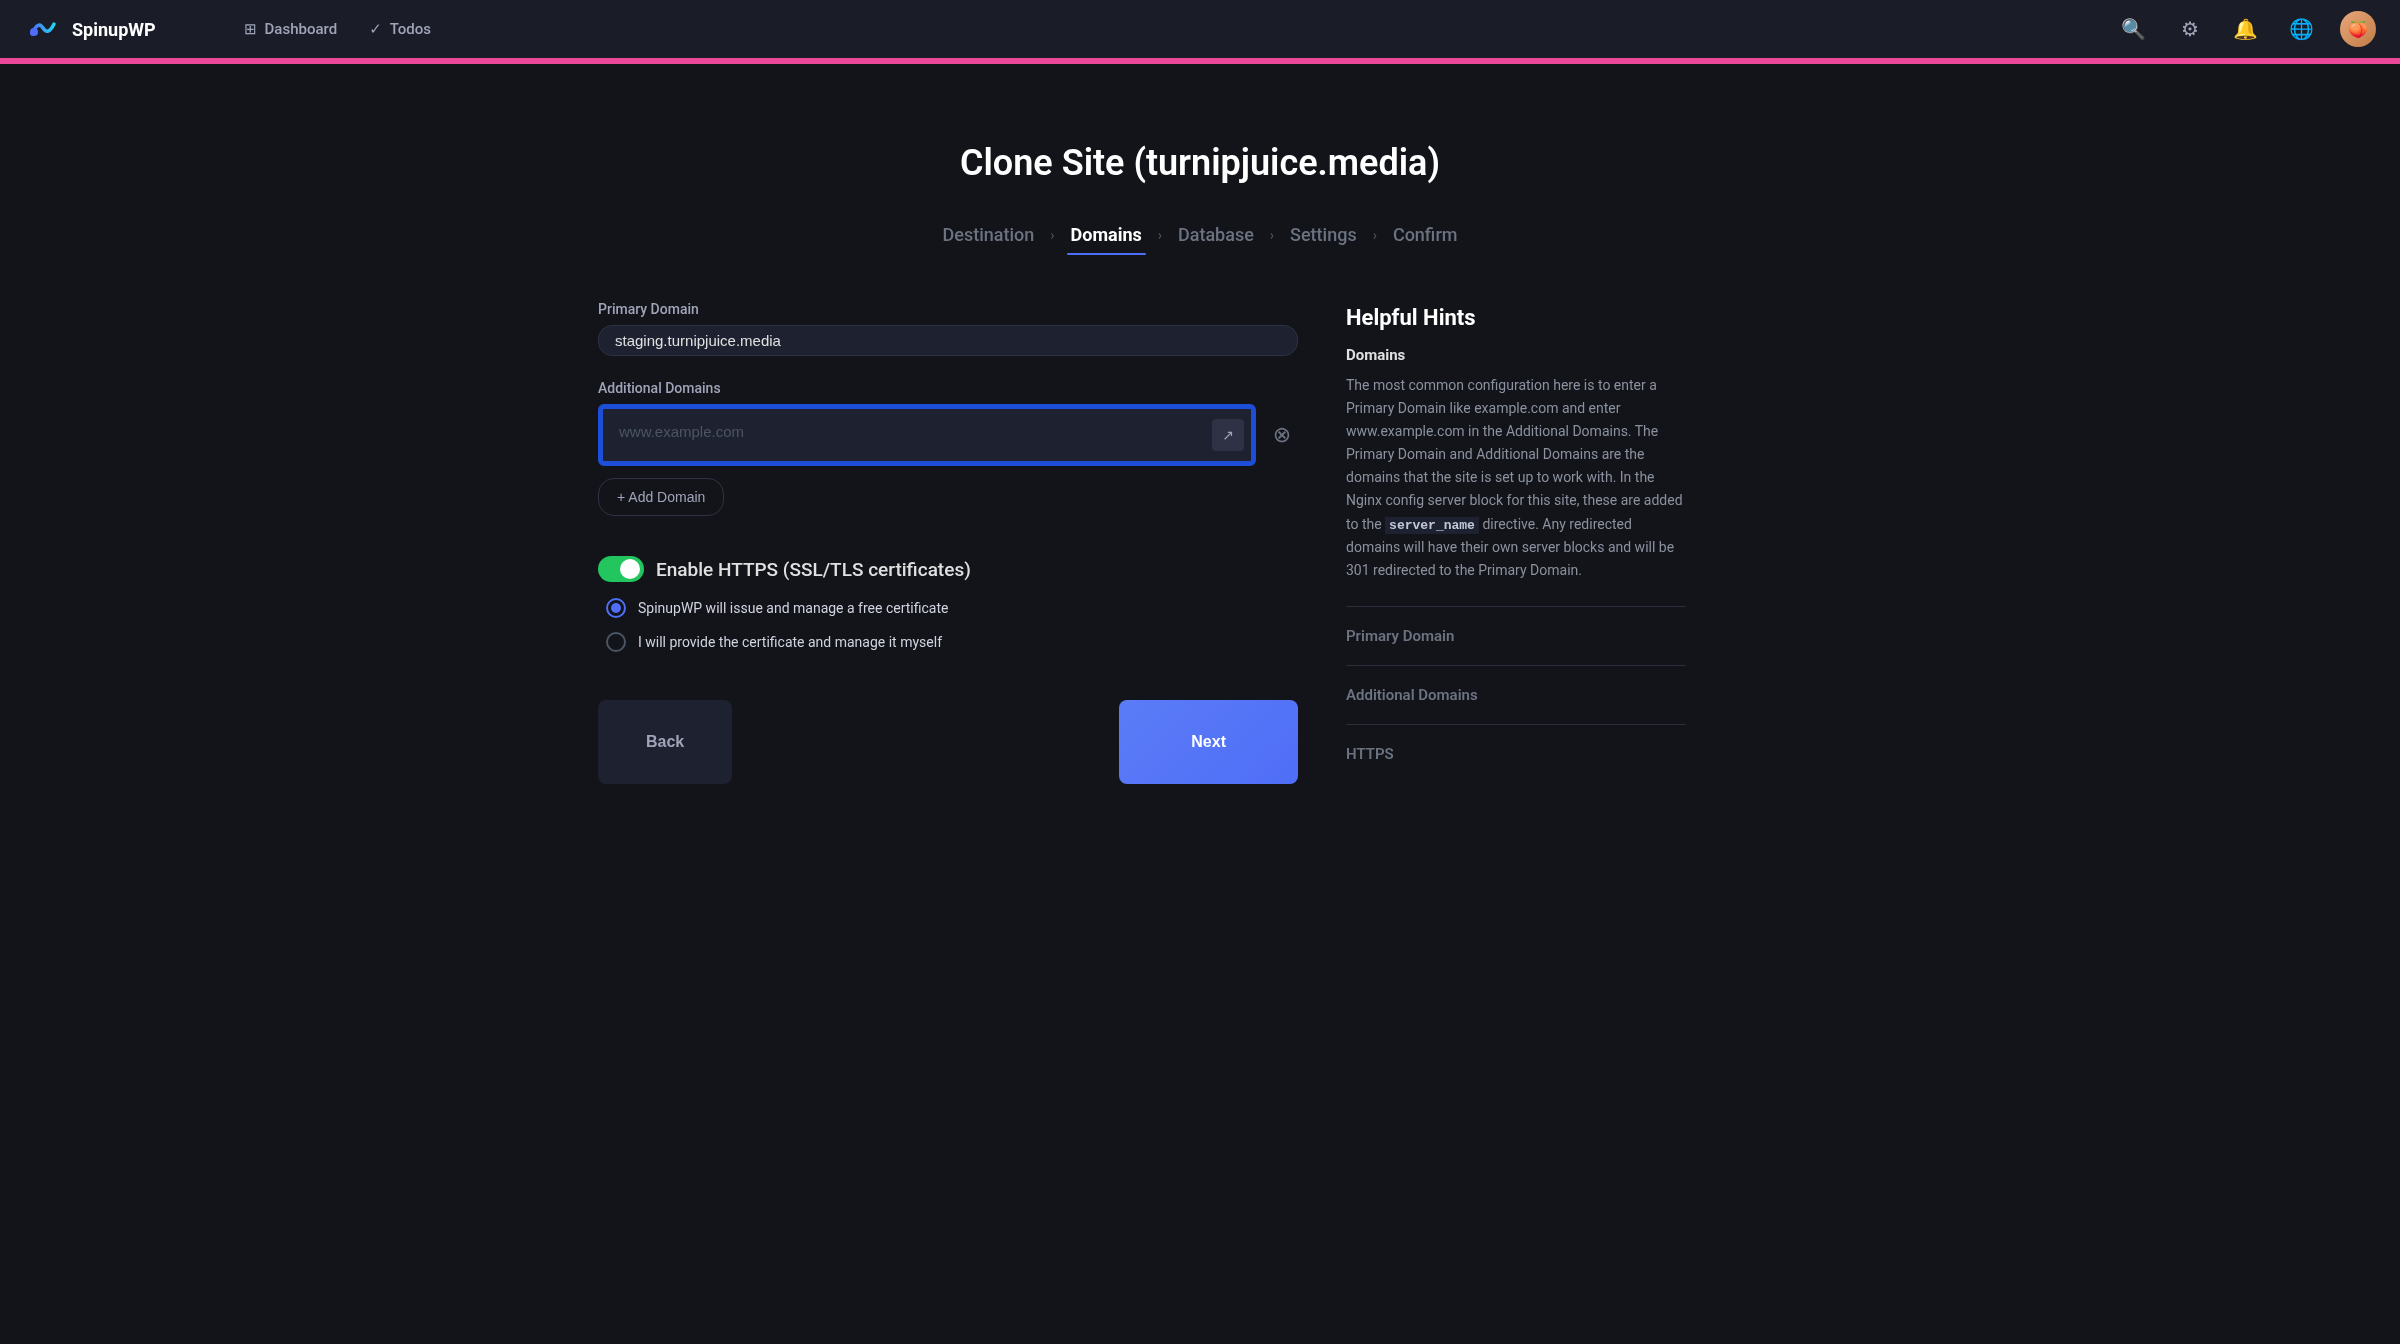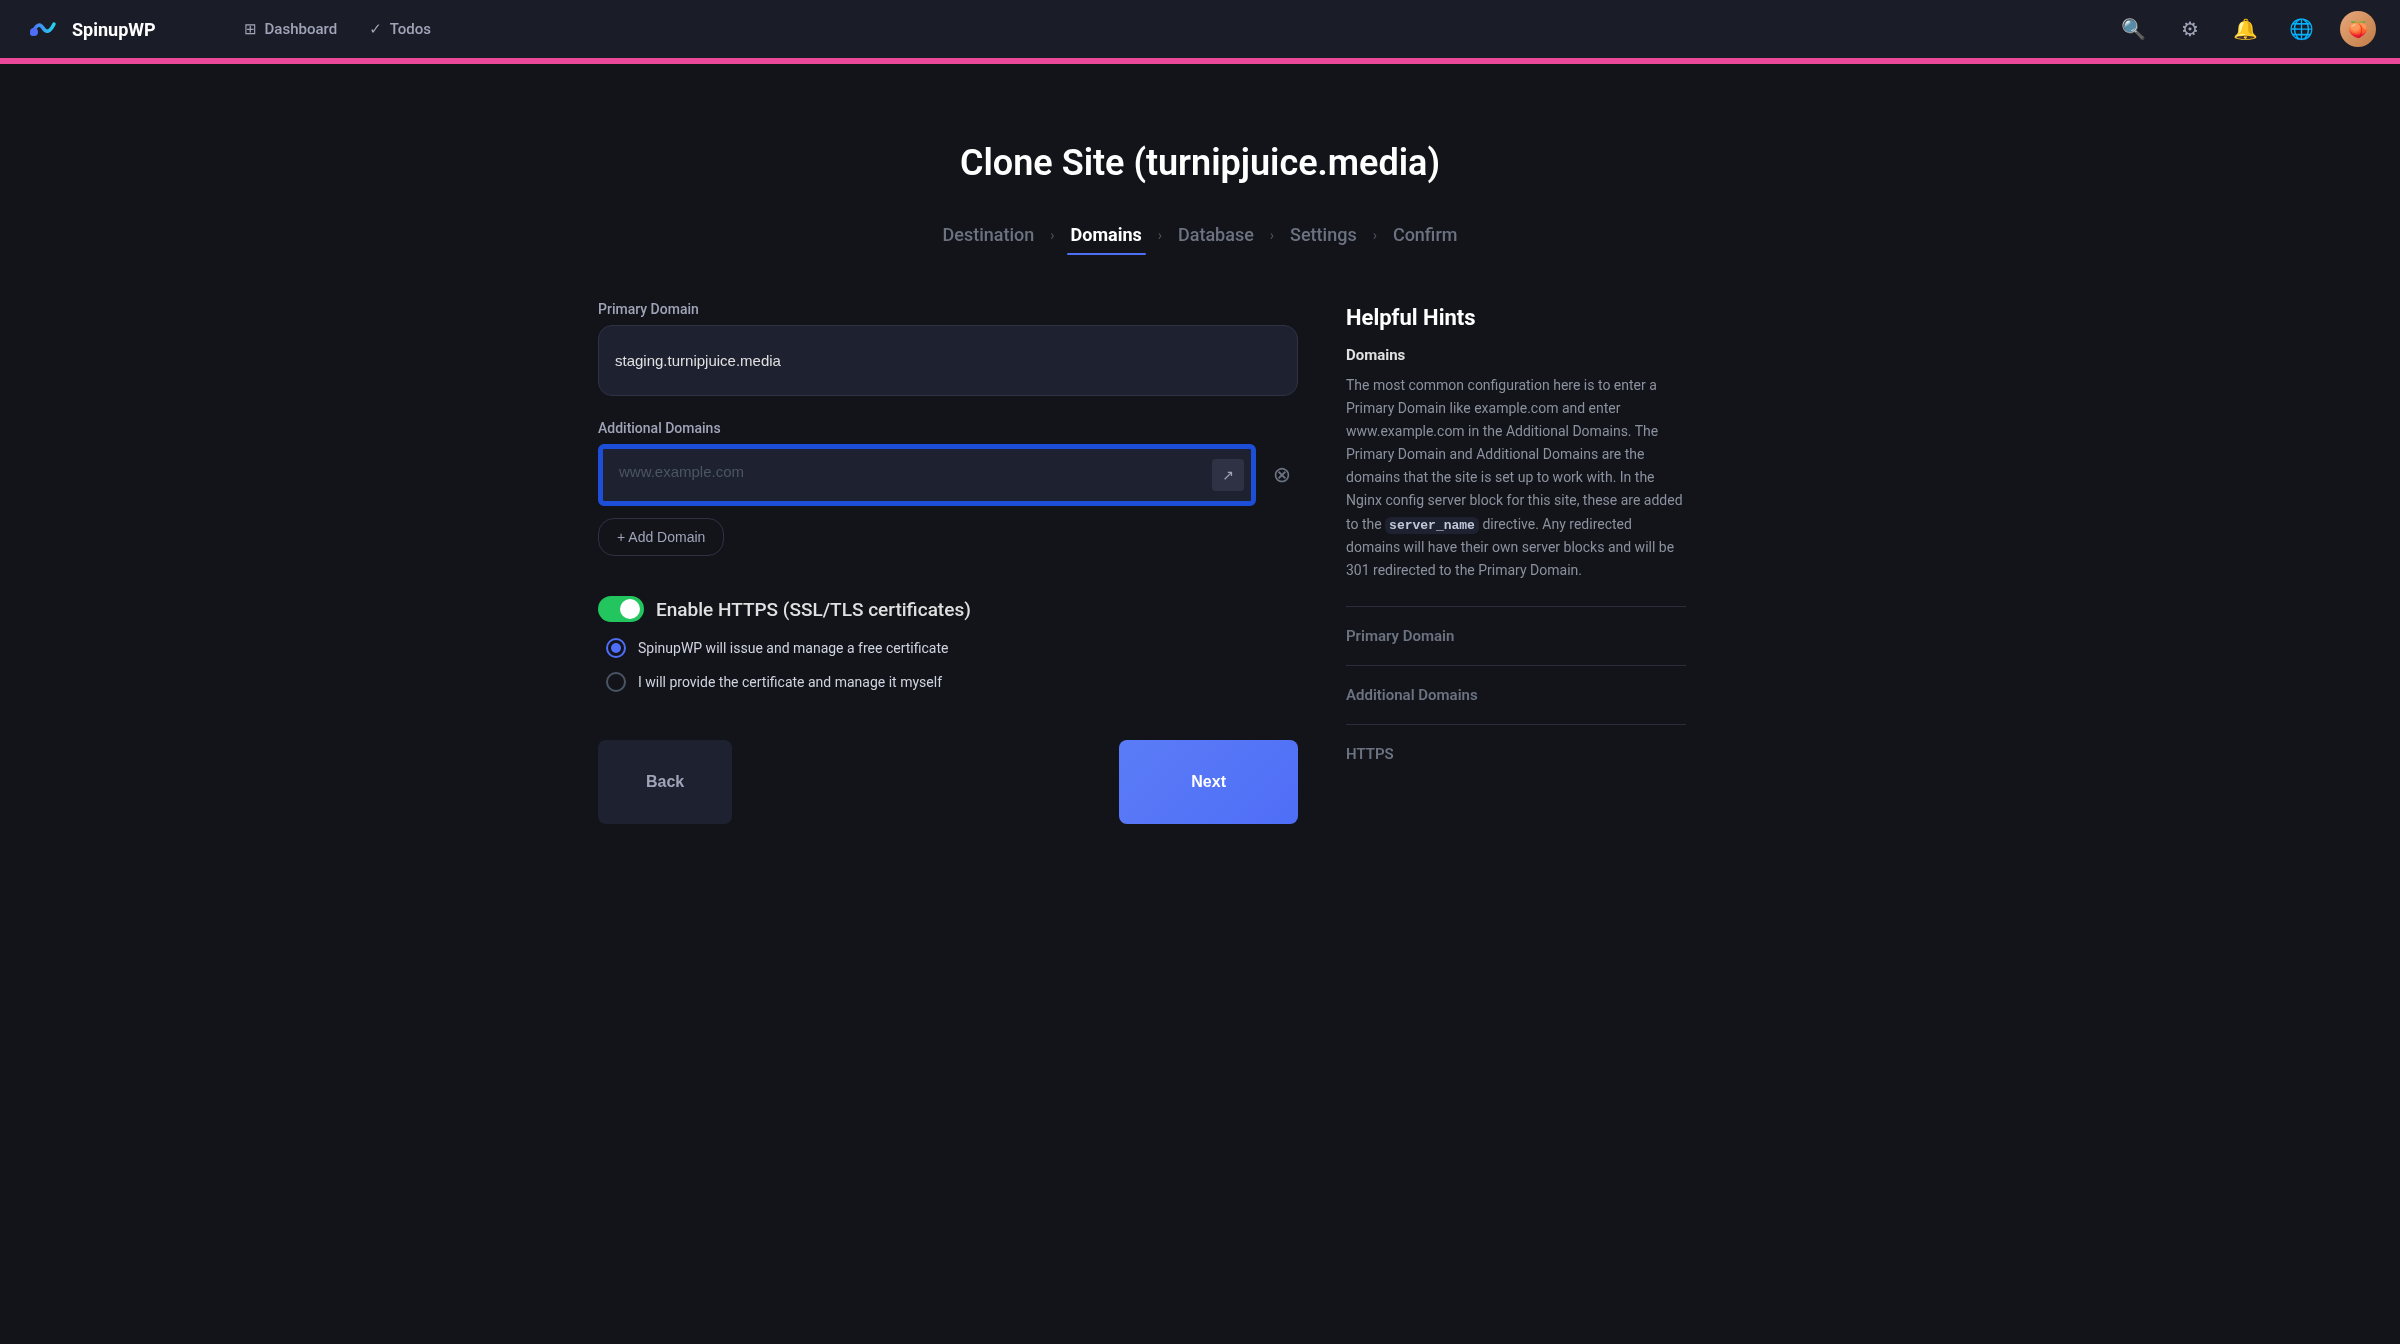--- a/index.html
+++ b/index.html
@@ -159,21 +159,21 @@
       font-size: 14px;
       color: #a0a4b8;
       margin-bottom: 8px;
       font-weight: 500;
     }
     .form-input {
       width: 100%;
       background-color: #1e2130;
       border: 1px solid #2e3244;
       border-radius: 14px;
-      padding: 26px 16px;
+      padding: 6px 16px;
       color: #e0e0e0;
       font-size: 15px;
       outline: none;
     }
     .form-input::placeholder {
       color: #4b5563;
     }
 
     .additional-domain-row {
       display: flex;
@@ -373,21 +373,21 @@
       line-height: 1.65;
       margin-bottom: 24px;
     }
     .hints-body code {
       font-family: 'Courier New', monospace;
       font-size: 13px;
       font-weight: 700;
       color: #c0c8d8;
       background: #1e2130;
       padding: 1px 4px;
-      border-radius: 6px;
+      border-radius: 0;
     }
     .hints-divider {
       height: 1px;
       background: #2a2d3a;
       margin: 20px 0;
     }
     .hints-link {
       font-size: 15px;
       font-weight: 600;
       color: #6b7280;

